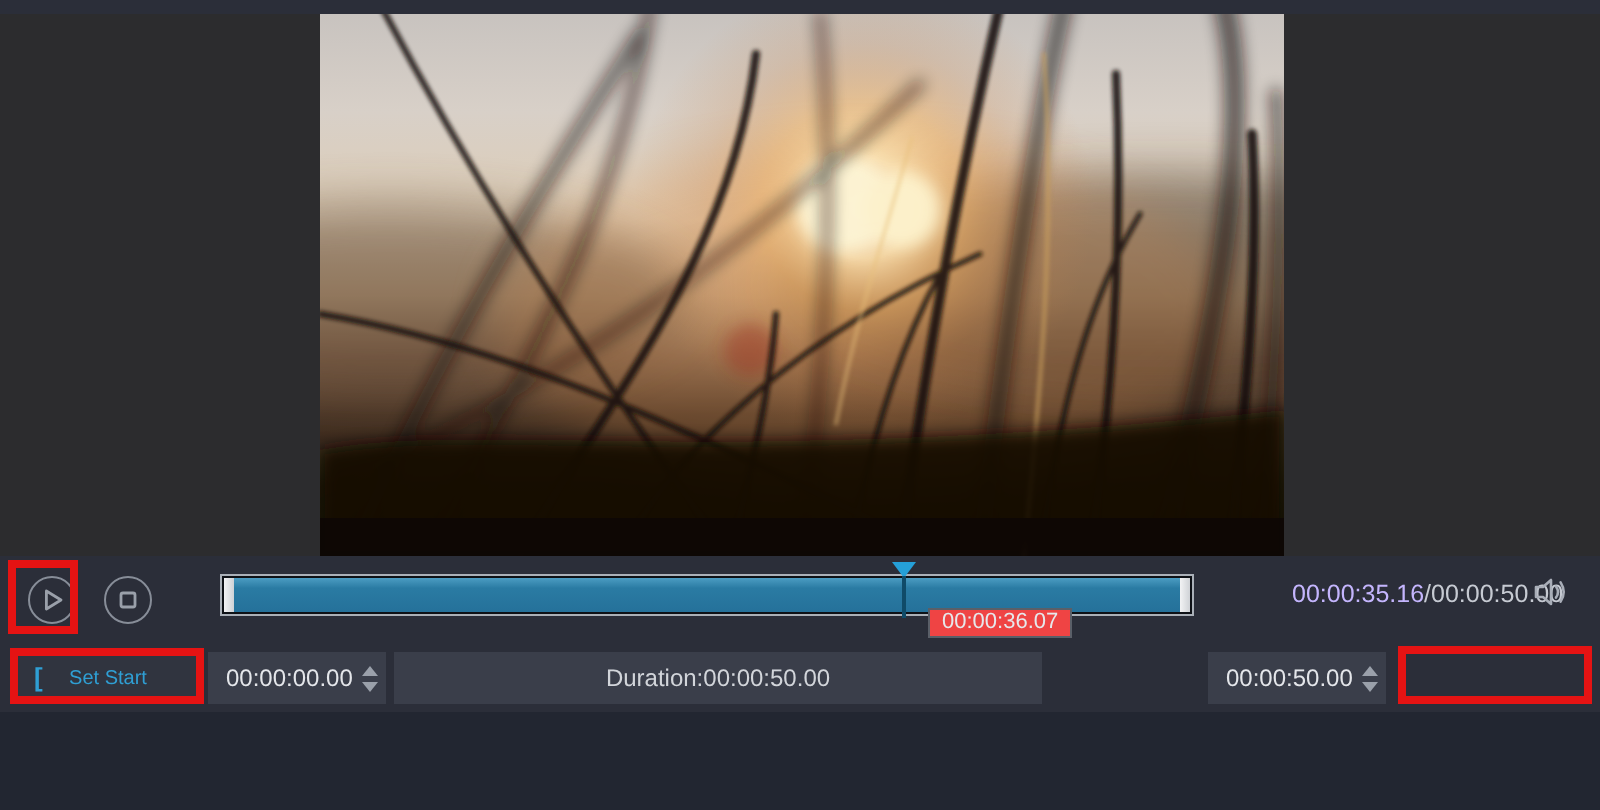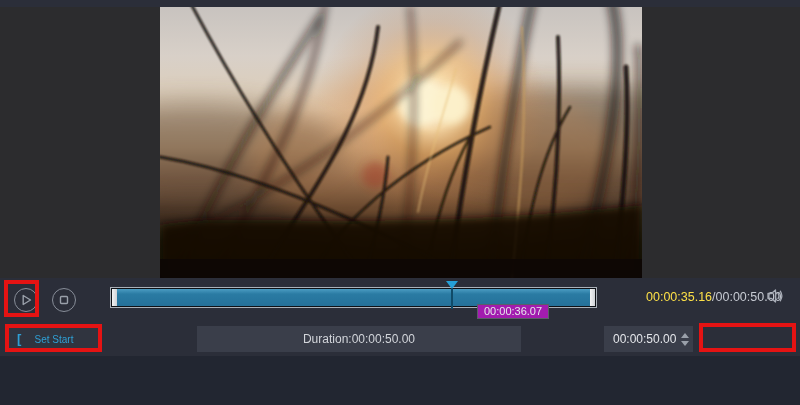--- a/index.html
+++ b/index.html
@@ -22,26 +22,26 @@
             border:1px solid #aab0b8;background:#0e1116;padding:1px;}
   .tl-fill{position:absolute;left:1px;top:1px;right:1px;bottom:1px;
            background:linear-gradient(#4b9cc2,#2a7ba3 30%,#25719a);}
   .tl-handle{position:absolute;top:1px;bottom:1px;width:5px;background:linear-gradient(90deg,#f2f3f4,#cfd2d6);}
   .tl-handle.left{left:1px;}
   .tl-handle.right{right:1px;}
   .playhead{position:absolute;left:70.4%;top:-7px;width:0;height:0;transform:translateX(-6px);}
   .playhead .tri{width:0;height:0;border-left:6px solid transparent;border-right:6px solid transparent;
                  border-top:8px solid #25a0d8;}
   .playhead .line{position:absolute;left:5px;top:7px;width:2px;height:21px;background:#104b68;}
-  .tl-tooltip{position:absolute;left:353px;top:16px;background:#a21caf;border:1px solid #5a5f68;
-              color:#e6e8ec;font-size:11px;line-height:13px;padding:0 6px;white-space:nowrap;z-index:5;margin-left:13px;}
+  .tl-tooltip{position:absolute;left:353px;top:16px;background:#ef4444;border:1px solid #5a5f68;
+              color:#e6e8ec;font-size:11px;line-height:13px;padding:0 6px;white-space:nowrap;z-index:5;}
 
   
   .time-display{position:absolute;left:646px;top:290px;font-size:12.5px;white-space:nowrap;}
-  .time-cur{color:#fde047;}
+  .time-cur{color:#c4b5fd;}
   .time-sep,.time-total{color:#c6cad2;}
   .speaker{position:absolute;left:766px;top:288px;}
 
   
   .panel{position:absolute;top:326px;height:26px;background:#3a3e4a;color:#d6d9de;font-size:12px;}
   .btn-panel{background:#30343f;color:#2f9fd4;display:flex;align-items:center;cursor:pointer;border:none;}
   #set-start{left:8px;width:92px;}
   #set-end{left:697px;width:98px;}
   .bracket{color:#2f9fd4;font-size:13px;font-weight:bold;}
   #set-start .bracket{position:absolute;left:9px;top:5px;}
@@ -172,20 +172,27 @@
       <path d="M12 5.2 Q14 8 12 10.8" fill="none" stroke="#a9aeb8" stroke-width="1.3" stroke-linecap="round"></path>
       <path d="M14.3 3.2 Q17.4 8 14.3 12.8" fill="none" stroke="#a9aeb8" stroke-width="1.3" stroke-linecap="round"></path>
     </svg>
   </div>
 
   <button class="panel btn-panel" id="set-start">
     <span class="bracket">[</span>
     <span class="btn-label">Set Start</span>
   </button>
 
+  <div class="panel time-input" id="start-input">
+    <input value="00:00:00.00" style="">
+    <div class="spinner">
+      <div class="spin-up"></div>
+      <div class="spin-down"></div>
+    </div>
+  </div>
 
   <div class="panel" id="duration">
     <span>Duration:00:00:50.00</span>
   </div>
 
   <div class="panel time-input" id="end-input">
     <input value="00:00:50.00" style="">
     <div class="spinner">
       <div class="spin-up"></div>
       <div class="spin-down"></div>

